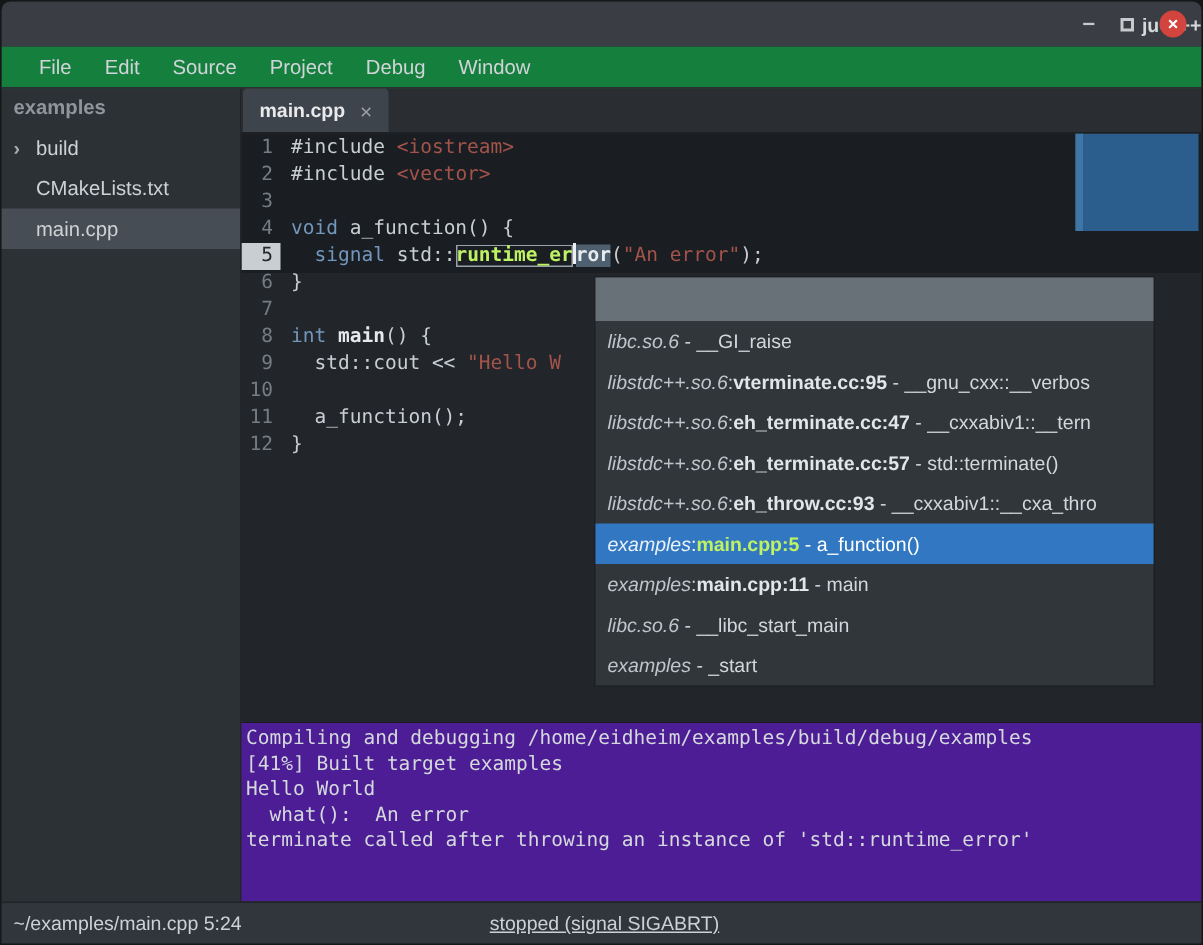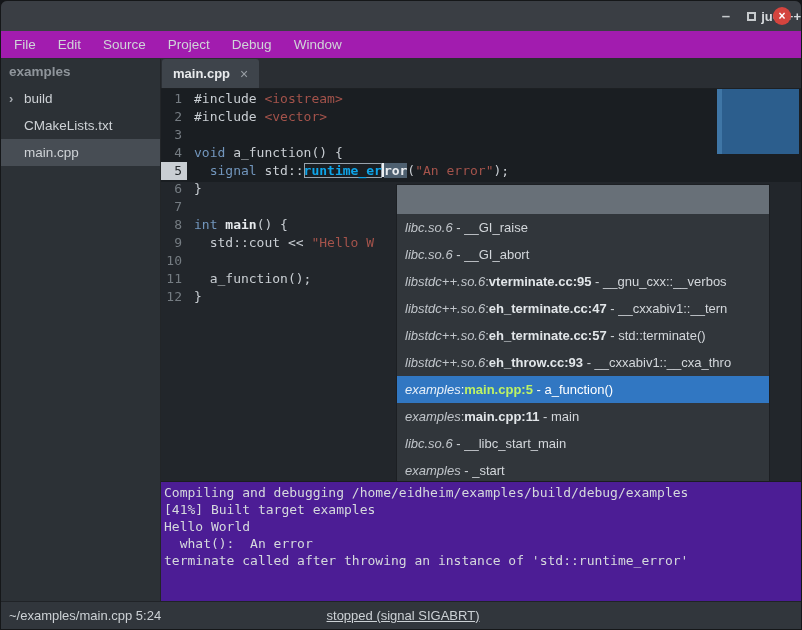--- a/index.html
+++ b/index.html
@@ -13,21 +13,21 @@
   html,body{width:802px;height:630px;background:#141619;}
   body{font-family:"Liberation Sans","DejaVu Sans",sans-serif;}
   .window{width:802px;height:630px;display:flex;flex-direction:column;background:#26292d;border:1px solid #151719;border-radius:7px 7px 0 0;overflow:hidden;}
   .titlebar{height:30px;background:#3a3e44;display:flex;align-items:center;position:relative;flex:0 0 auto;}
   .window-title{position:absolute;left:0;right:0;text-align:right;color:#d6d9dc;font-weight:bold;font-size:13px;}
   .win-controls{margin-left:auto;display:flex;align-items:center;gap:17px;padding-right:10px;position:relative;z-index:2;}
   .win-btn{display:flex;align-items:center;justify-content:center;color:#c6cacd;cursor:pointer;height:18px;}
   .minimize-glyph{font-size:15px;font-weight:bold;line-height:8px;}
   .maximize-icon{width:9px;height:9px;border:2px solid #c6cacd;display:inline-block;}
   .close-btn{width:18px;height:18px;border-radius:50%;background:var(--close);color:#fff;font-size:12px;font-weight:bold;display:flex;align-items:center;justify-content:center;cursor:pointer;}
-  .menubar{height:28px;background:#a21caf;display:flex;align-items:center;padding-left:2px;flex:0 0 auto;border-bottom:1px solid #2a2d31;}
+  .menubar{height:28px;background:#15803d;display:flex;align-items:center;padding-left:14px;flex:0 0 auto;border-bottom:1px solid #2a2d31;}
   .menu-item{padding:0 11px;color:#d0d4d8;font-size:13.5px;line-height:27px;cursor:pointer;}
   .main{flex:1;display:flex;min-height:0;}
   .sidebar{width:160px;background:#2c3136;flex:0 0 auto;display:flex;flex-direction:column;border-right:1px solid #222528;}
   .sidebar-header{height:26px;line-height:26px;padding-left:8px;color:#8f959b;font-size:13.5px;font-weight:bold;}
   .tree-item{height:27px;display:flex;align-items:center;padding-left:8px;color:#ced2d6;font-size:13.5px;cursor:pointer;}
   .tree-item.selected{background:#474d54;}
   .chev{width:15px;color:#a6abb0;font-size:13px;font-weight:bold;}
   .chev-spacer{width:15px;display:inline-block;}
   .content{flex:1;display:flex;flex-direction:column;min-width:0;}
   .tabbar{height:30px;background:#2a2e33;flex:0 0 auto;display:flex;align-items:stretch;border-bottom:1px solid #1d2023;}
@@ -38,21 +38,21 @@
   .blue-box{position:absolute;top:0;right:2px;width:82px;height:65px;background:#2c5e8d;border-left:5px solid #3f76a6;z-index:2;}
   .code{position:relative;z-index:3;padding-top:1px;}
   .code-line{display:flex;height:18px;line-height:18px;font-size:13px;}
   .gutter{width:26px;text-align:right;padding-right:5px;color:#757c82;flex:0 0 auto;}
   .gutter.cur{background:#c9ced3;color:#24282c;}
   .code-text{white-space:pre;margin-left:7px;color:#c9ced3;}
   .tok-plain{color:#c9ced3;}
   .tok-keyword{color:var(--keyword);}
   .tok-string{color:var(--string);}
   .tok-bold{color:#e6e9ec;font-weight:bold;}
-  .tok-occ-outline{color:#0ea5e9;font-weight:bold;box-shadow:0 0 0 1px #98a2ac inset;}
+  .tok-occ-outline{color:#bef264;font-weight:bold;box-shadow:0 0 0 1px #98a2ac inset;}
   .tok-occ-fill{color:#e8ebee;font-weight:bold;background:var(--occfill);}
   .caret{display:inline-block;width:2px;height:14px;background:#eceff1;vertical-align:-2px;}
   .popup{position:absolute;left:235px;top:95px;width:374px;z-index:4;background:#31363b;border:1px solid #1c1f23;font-family:"Liberation Sans","DejaVu Sans",sans-serif;}
   .popup-header{height:29px;background:#687078;}
   .bt-row{height:27px;line-height:27px;padding-left:8px;color:#d3d7db;font-size:13px;white-space:nowrap;overflow:hidden;cursor:pointer;}
   .bt-row.selected{background:var(--accent);color:#fff;}
   .bt-mod{font-style:italic;color:#c0c5ca;margin-top:40px;}
   .bt-row.selected .bt-mod{color:#e9f1f9;}
   .bt-file{font-weight:bold;color:#e2e6e9;text-align:right;}
   .bt-row.selected .bt-file{color:#bef264;}
@@ -172,21 +172,20 @@
             </div>
             <div class="code-line">
               <span class="gutter">12</span>
               <span class="code-text"><span class="tok-plain">}</span></span>
             </div>
           </div>
         <div class="popup">
           <div class="popup-header"></div>
           <div id="btrows">
               <div class="bt-row"><span class="bt-mod">libc.so.6</span><span class="bt-sep"> - </span><span class="bt-fn">__GI_raise</span></div>
-              <div class="bt-row"><span class="bt-mod">libc.so.6</span><span class="bt-sep"> - </span><span class="bt-fn">__GI_abort</span></div>
               <div class="bt-row"><span class="bt-mod">libstdc++.so.6</span><span class="bt-colon">:</span><span class="bt-file">vterminate.cc:95</span><span class="bt-sep"> - </span><span class="bt-fn">__gnu_cxx::__verbos</span></div>
               <div class="bt-row"><span class="bt-mod">libstdc++.so.6</span><span class="bt-colon">:</span><span class="bt-file">eh_terminate.cc:47</span><span class="bt-sep"> - </span><span class="bt-fn">__cxxabiv1::__tern</span></div>
               <div class="bt-row"><span class="bt-mod">libstdc++.so.6</span><span class="bt-colon">:</span><span class="bt-file">eh_terminate.cc:57</span><span class="bt-sep"> - </span><span class="bt-fn">std::terminate()</span></div>
               <div class="bt-row"><span class="bt-mod">libstdc++.so.6</span><span class="bt-colon">:</span><span class="bt-file">eh_throw.cc:93</span><span class="bt-sep"> - </span><span class="bt-fn">__cxxabiv1::__cxa_thro</span></div>
               <div class="bt-row selected"><span class="bt-mod">examples</span><span class="bt-colon">:</span><span class="bt-file">main.cpp:5</span><span class="bt-sep"> - </span><span class="bt-fn">a_function()</span></div>
               <div class="bt-row"><span class="bt-mod">examples</span><span class="bt-colon">:</span><span class="bt-file">main.cpp:11</span><span class="bt-sep"> - </span><span class="bt-fn">main</span></div>
               <div class="bt-row"><span class="bt-mod">libc.so.6</span><span class="bt-sep"> - </span><span class="bt-fn">__libc_start_main</span></div>
               <div class="bt-row"><span class="bt-mod">examples</span><span class="bt-sep"> - </span><span class="bt-fn">_start</span></div>
             </div>
         </div>

